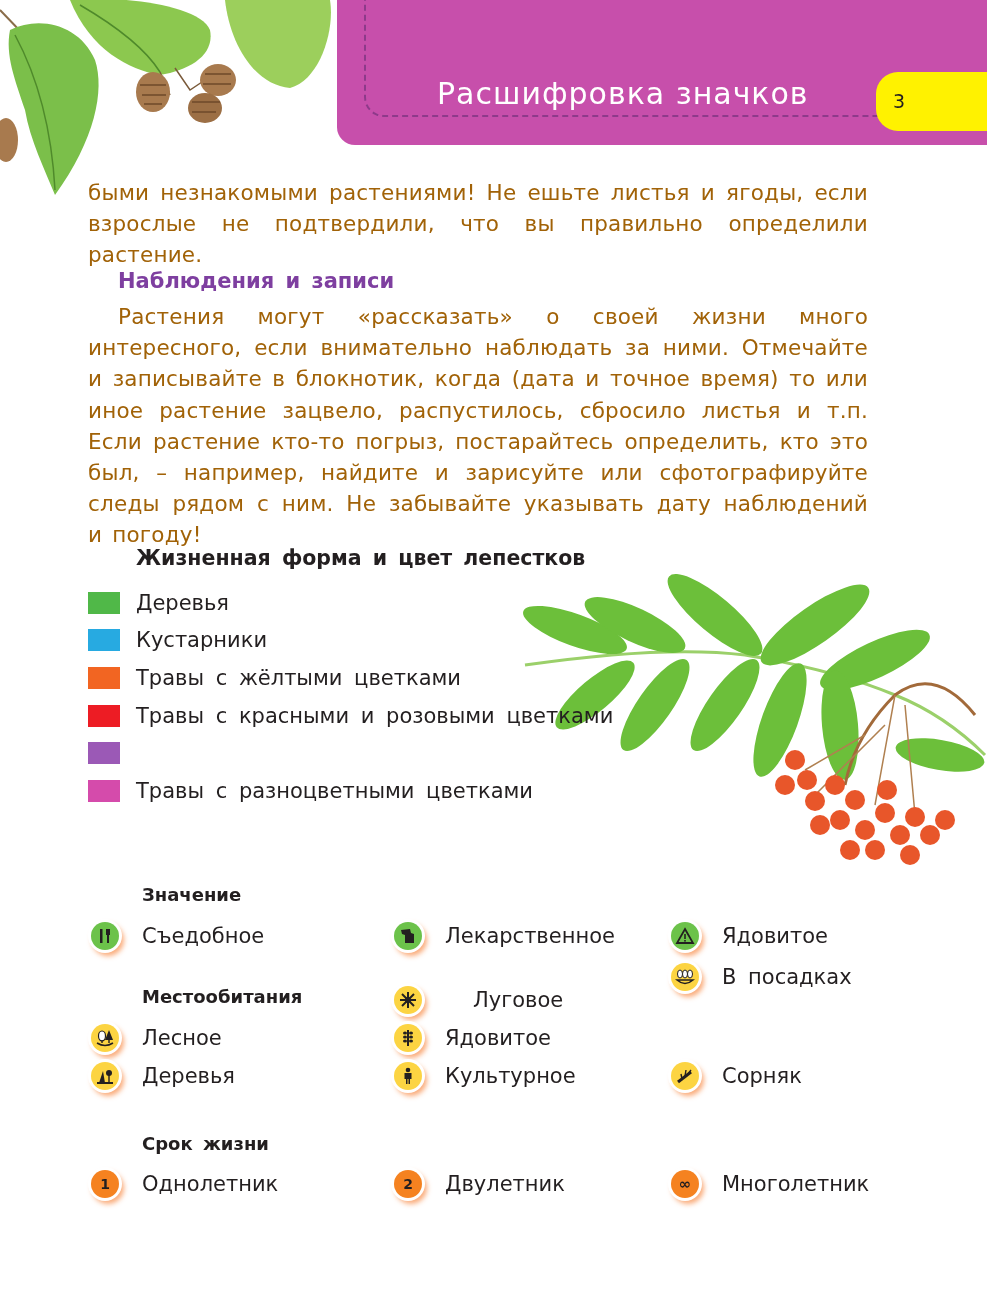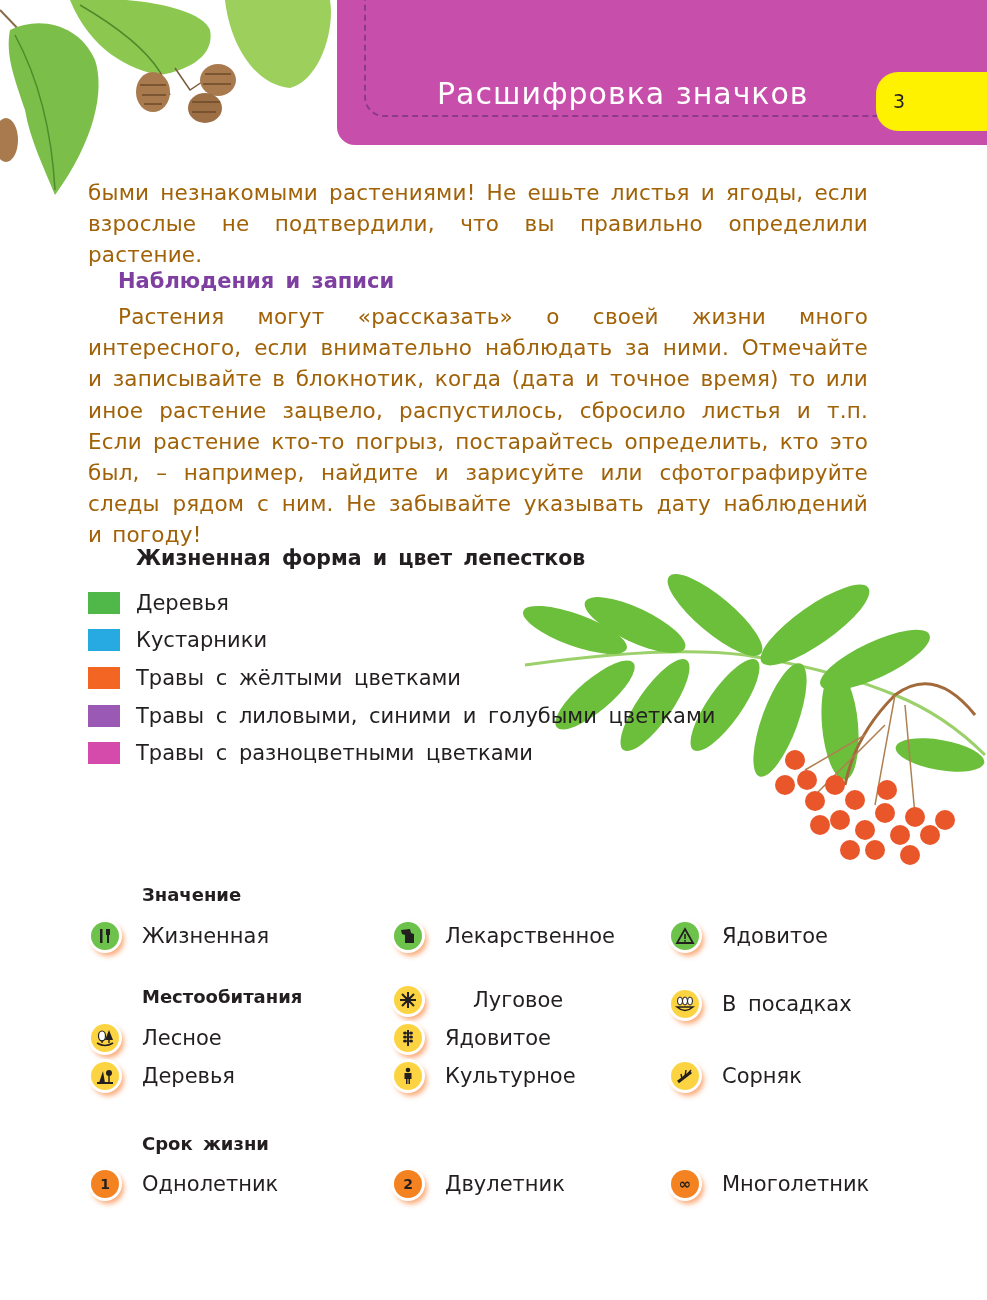--- a/index.html
+++ b/index.html
@@ -152,39 +152,42 @@
   </div>
   <div class="legend-row">
     <span class="swatch" style="background:#27aae1"></span>
     <span class="legend-label">Кустарники</span>
   </div>
   <div class="legend-row">
     <span class="swatch" style="background:#f26522"></span>
     <span class="legend-label">Травы с жёлтыми цветками</span>
   </div>
   <div class="legend-row">
+    <span class="swatch" style="background:#ed1c24"></span>
+    <span class="legend-label">Травы с красными и розовыми цветками</span>
+  </div>
+  <div class="legend-row">
     <span class="swatch" style="background:#9b59b6"></span>
-    <span class="legend-label">Травы с лиловыми, синими и голубыми цветками</span>
   </div>
   <div class="legend-row">
     <span class="swatch" style="background:#d54bab"></span>
     <span class="legend-label">Травы с разноцветными цветками</span>
   </div>
 </div>
 
 <div class="section-title" style="left:142px;top:884px;">Значение</div>
 
 <div class="key-item" style="left:91px;top:919px;">
   <span class="key-icon green">
     <svg viewBox="0 0 20 20">
         <rect x="5" y="3" width="2.5" height="14" fill="#231f20"></rect>
         <path d="M11,3 h4 v6 h-1 v8 h-2 v-8 h-1 Z" fill="#231f20"></path>
       </svg>
   </span>
-  <span class="key-label">Жизненная</span>
+  <span class="key-label">Съедобное</span>
 </div>
 <div class="key-item" style="left:394px;top:919px;">
   <span class="key-icon green">
     <svg viewBox="0 0 20 20">
         <path d="M3,4 L12,3 L13,7 L16,8 L16,17 L7,17 L7,9 L4,8 Z" fill="#231f20"></path>
       </svg>
   </span>
   <span class="key-label">Лекарственное</span>
 </div>
 <div class="key-item" style="left:671px;top:919px;">
@@ -236,21 +239,21 @@
           <ellipse cx="13" cy="5" rx="2" ry="1.5"></ellipse>
           <ellipse cx="7" cy="9" rx="2" ry="1.5"></ellipse>
           <ellipse cx="13" cy="9" rx="2" ry="1.5"></ellipse>
           <ellipse cx="7" cy="13" rx="2" ry="1.5"></ellipse>
           <ellipse cx="13" cy="13" rx="2" ry="1.5"></ellipse>
         </g>
       </svg>
   </span>
   <span class="key-label">Ядовитое</span>
 </div>
-<div class="key-item" style="left:671px;top:987px;justify-content:center;">
+<div class="key-item" style="left:671px;top:960px;justify-content:center;">
   <span class="key-icon yellow">
     <svg viewBox="0 0 20 20">
         <g fill="#ffffff" stroke="#231f20" stroke-width="1">
           <ellipse cx="5" cy="7" rx="2.5" ry="4"></ellipse>
           <ellipse cx="10" cy="7" rx="2.5" ry="4"></ellipse>
           <ellipse cx="15" cy="7" rx="2.5" ry="4"></ellipse>
         </g>
         <path d="M2,13 Q10,20 18,13 Z" fill="none" stroke="#231f20" stroke-width="1.5"></path>
       </svg>
   </span>

